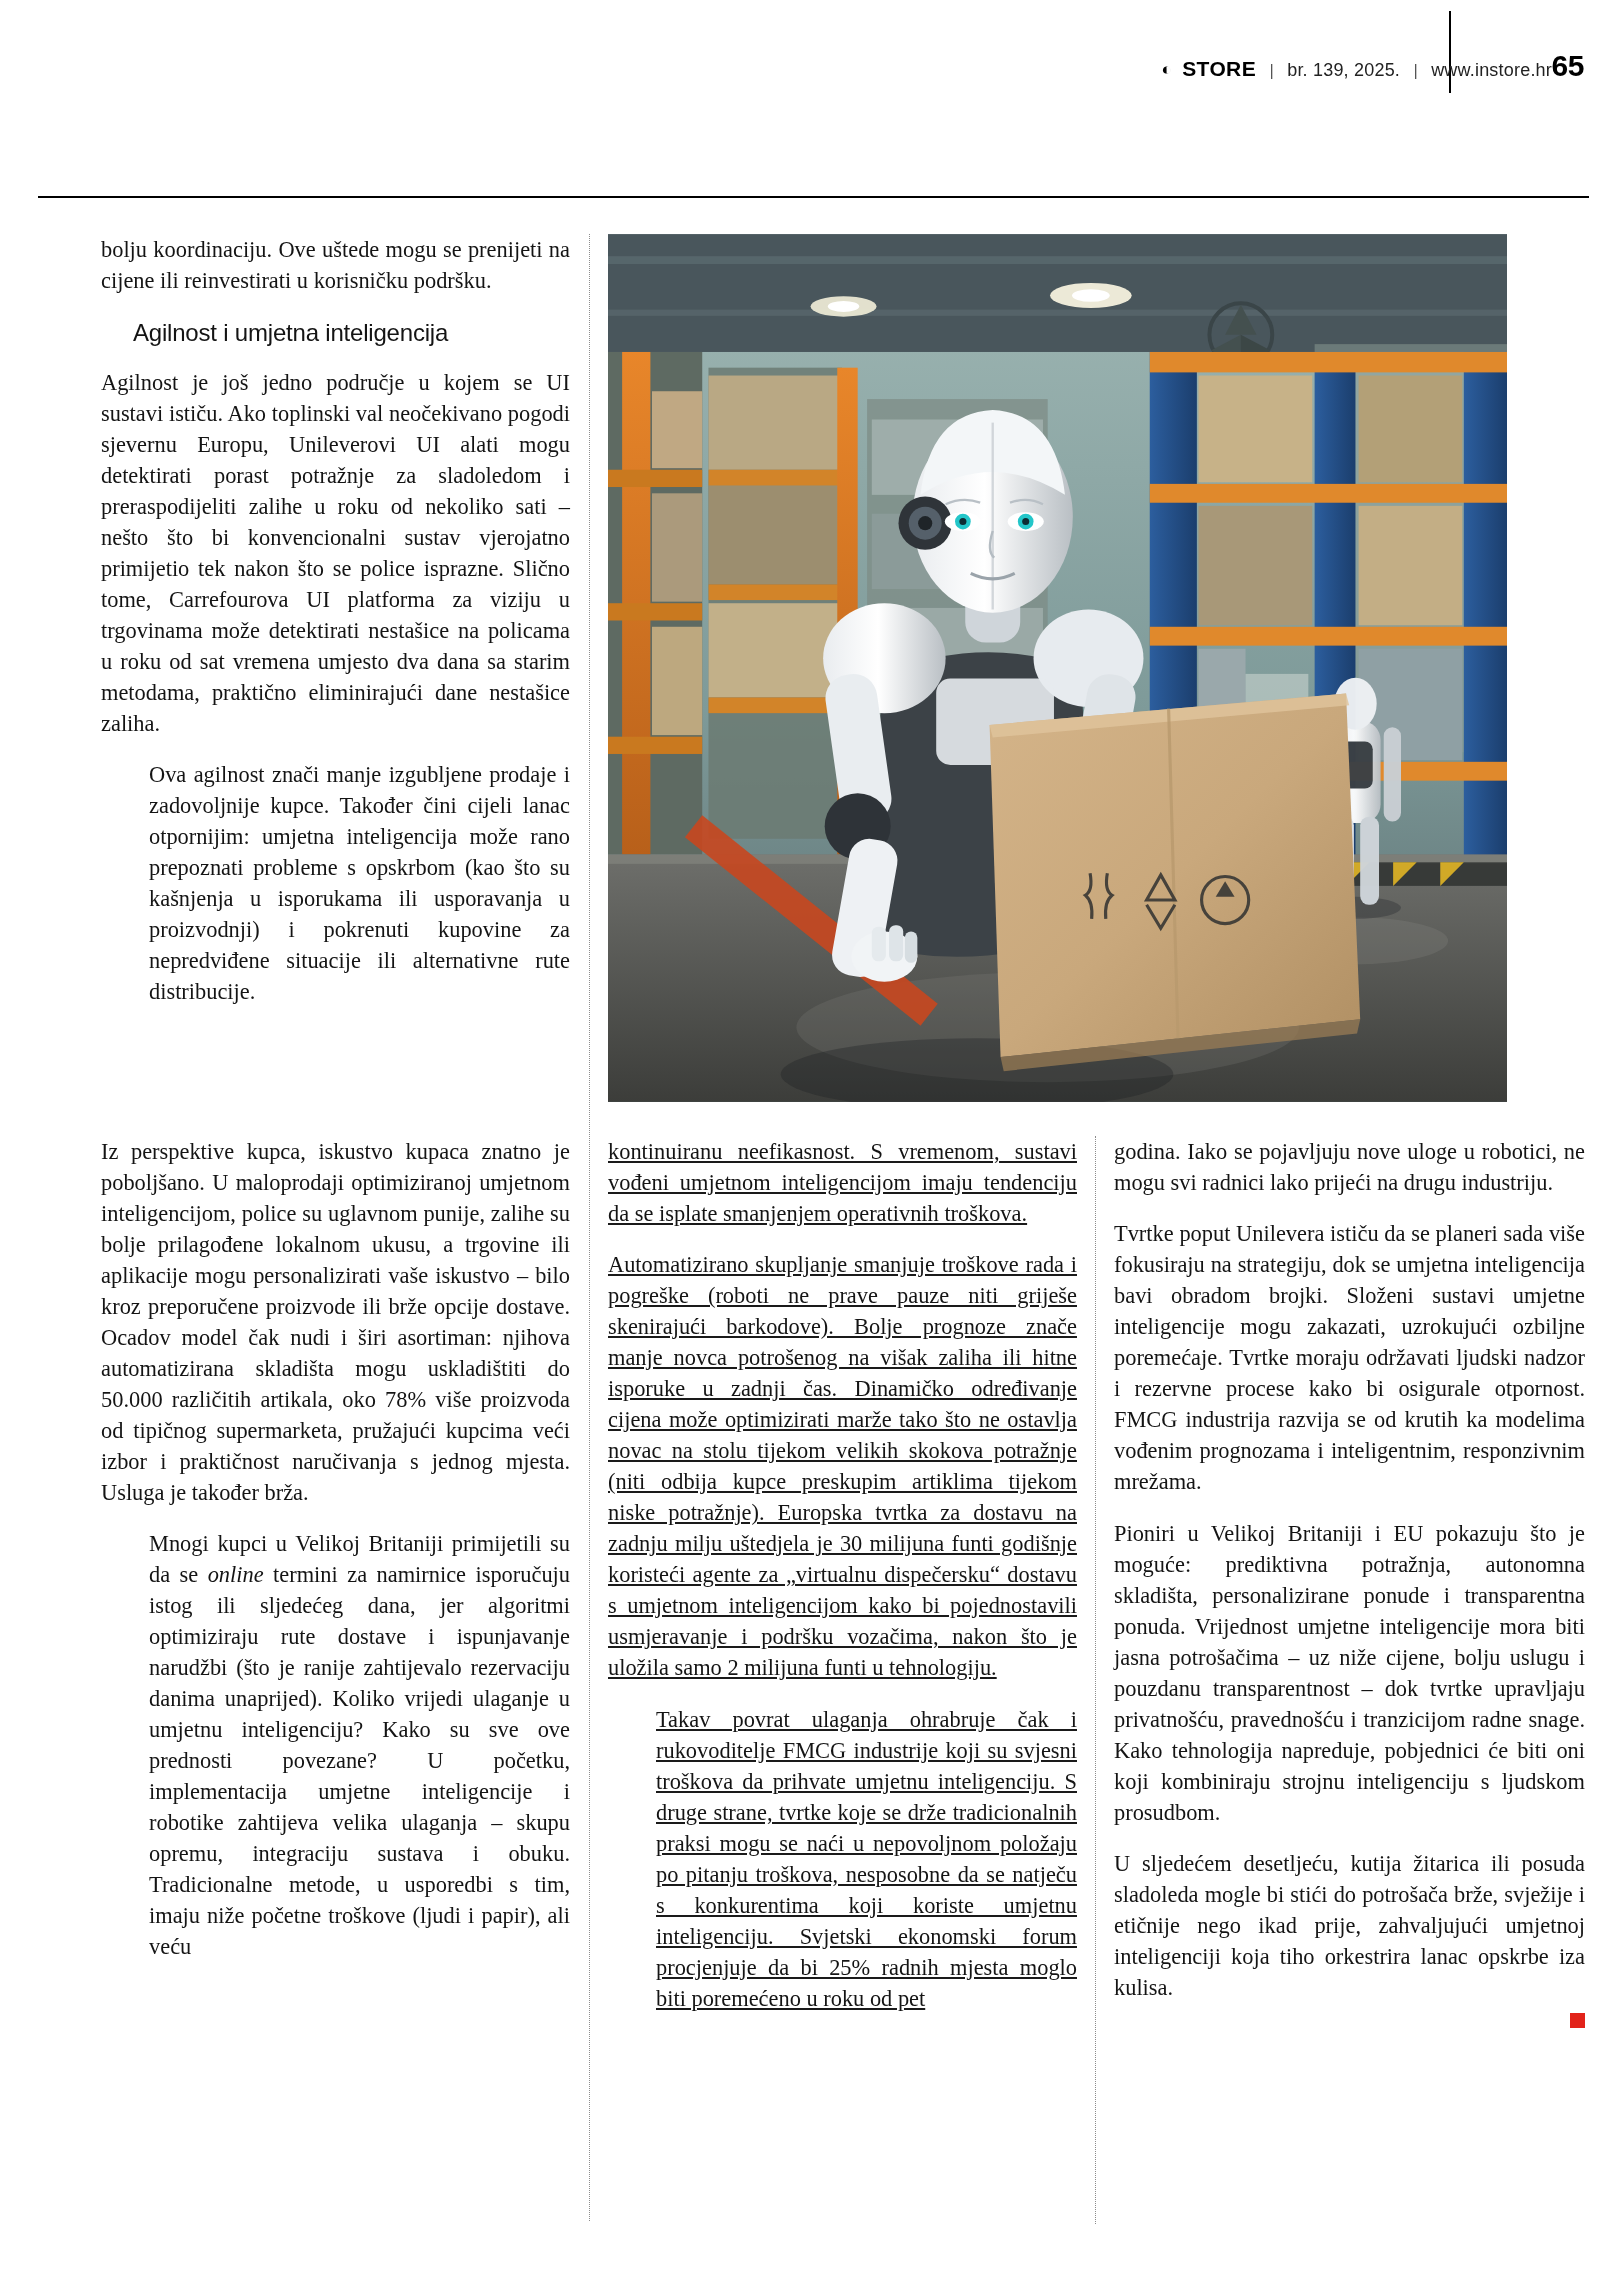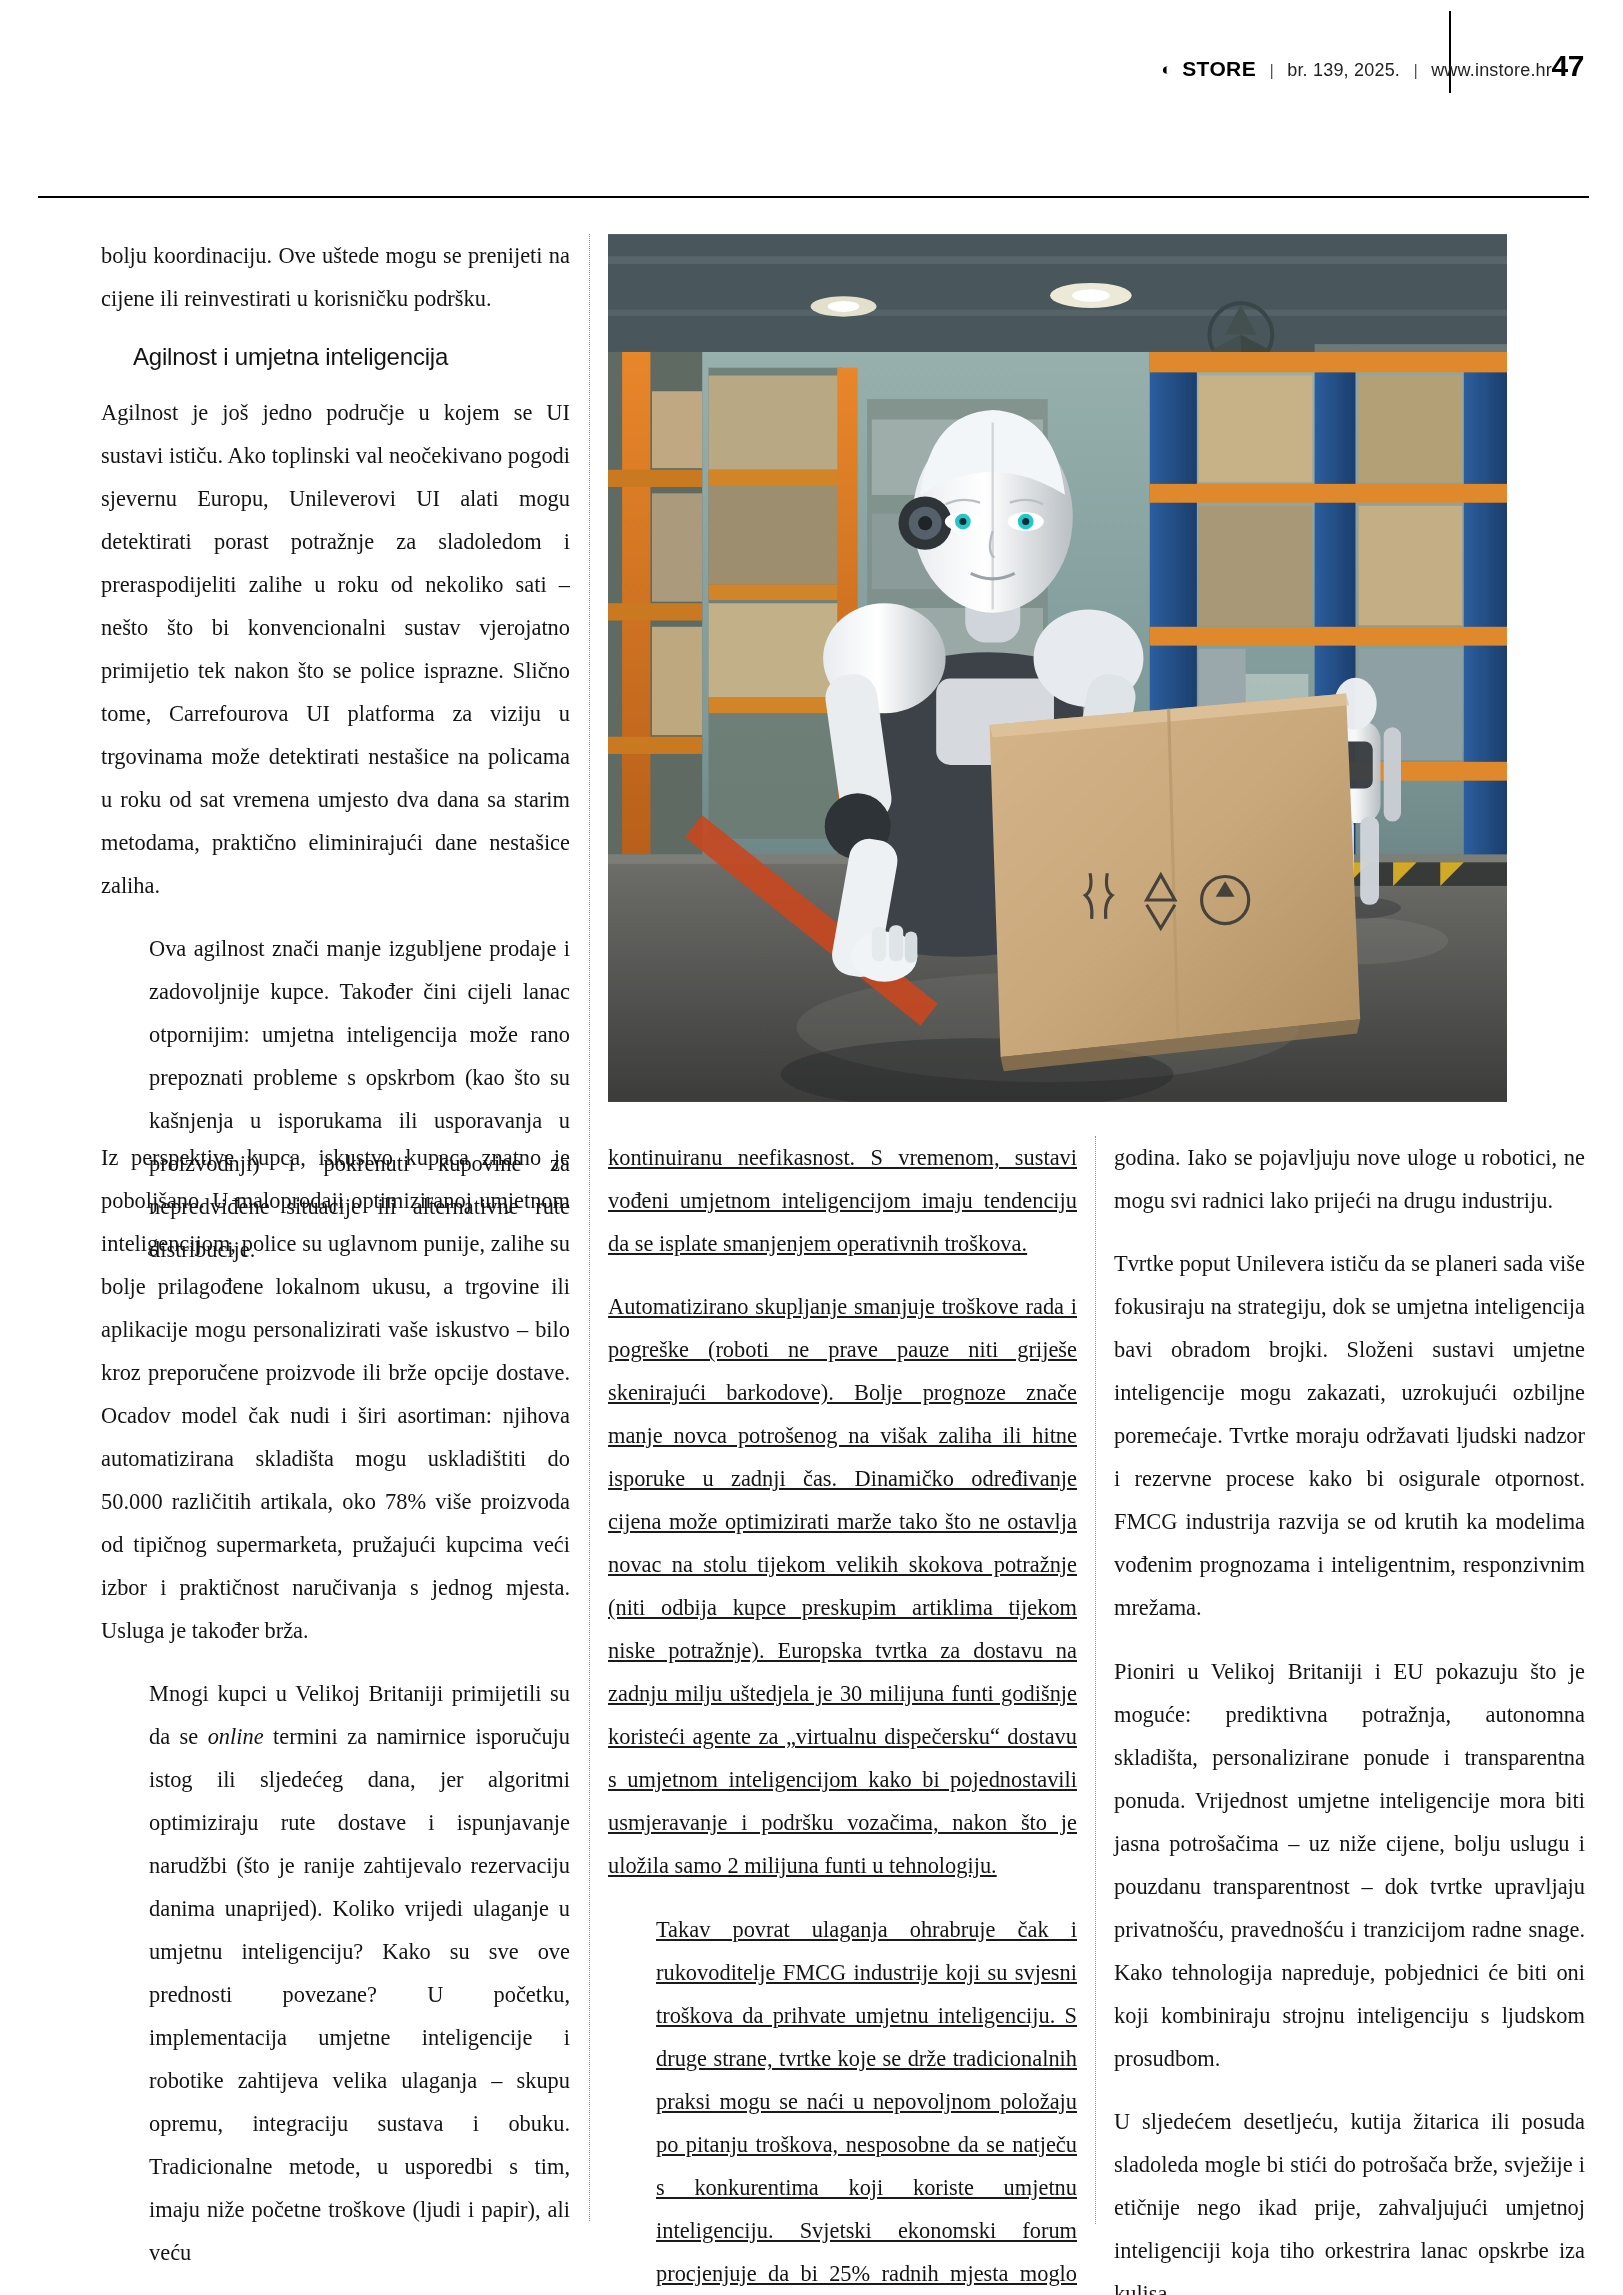--- a/index.html
+++ b/index.html
@@ -149,21 +149,21 @@
     width: 0.8px;
     border-left: 1.6px dotted #8c8c8c;
   }
   .div-a { left: 488px; top: 0px;   height: 1987px; }
   .div-b { left: 994px; top: 902px; height: 1088px; }
 
   p {
     margin: 0 0 20.4px 0;
     font-family: "Liberation Serif", serif;
     font-size: 22.4px;
-    line-height: 43px;
+    line-height: 31px;
     text-align: justify;
     text-justify: inter-word;
     hyphens: manual;
     color: #141414;
   }
   p:last-child { margin-bottom: 0; margin-left: 48px; }
 
   h2 {
     margin: 9.4px 0 17.3px 0;
     font-family: "Liberation Sans", sans-serif;
@@ -197,21 +197,21 @@
   <div class="header">
     <div class="header-rule-vert"></div>
     <div class="header-inner">
       <span class="brand-mark">◐</span>
       <span class="brand-name">STORE</span>
       <span class="hdr-sep">|</span>
       <span class="hdr-text">br. 139, 2025.</span>
       <span class="hdr-sep">|</span>
       <span class="hdr-text">www.instore.hr</span>
     </div>
-    <div class="page-number">47</div>
+    <div class="page-number">65</div>
   </div>
   <div class="header-rule"></div>
 
   <div class="article">
 
     <div class="col-divider div-a"></div>
     <div class="col-divider div-b"></div>
 
     <div class="top-zone">
 

